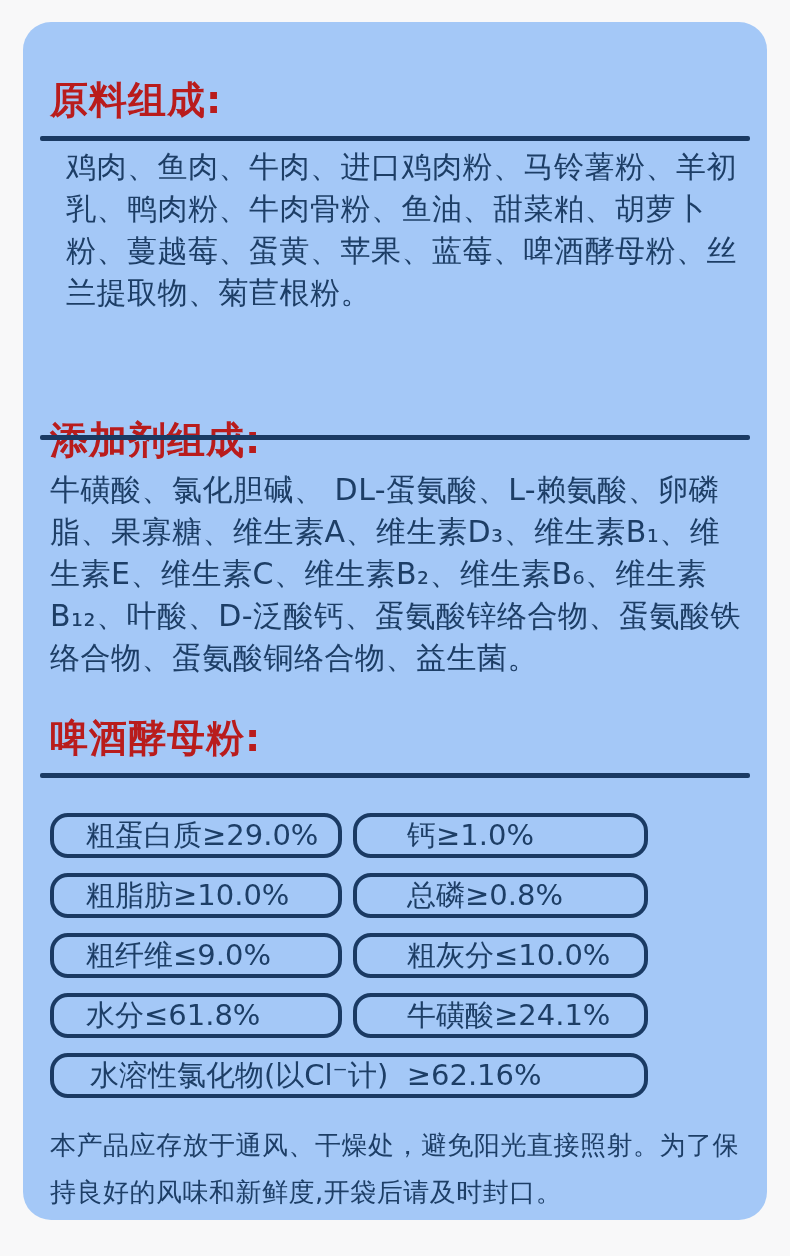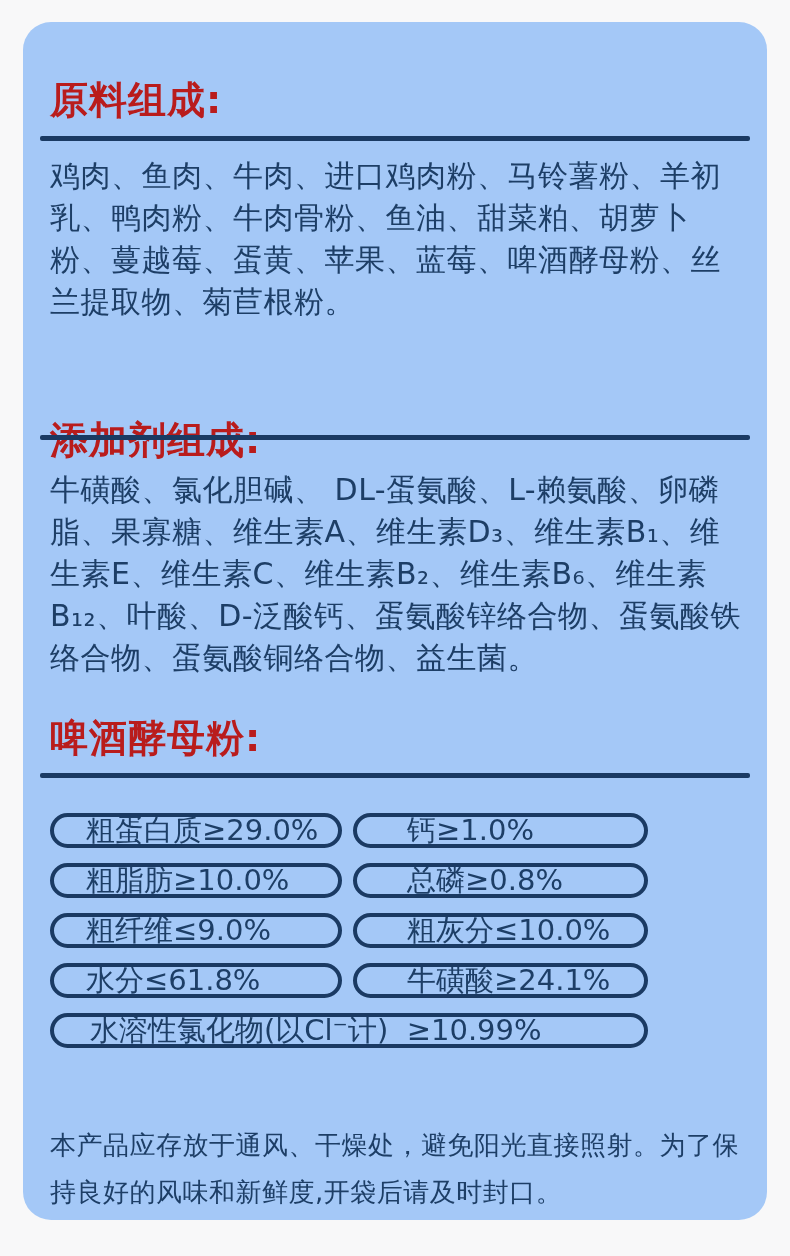--- a/index.html
+++ b/index.html
@@ -51,35 +51,35 @@
     position: absolute;
     left: 27px;
     width: 700px;
     margin: 0;
     font-size: 30px;
     font-weight: 500;
     line-height: 42px;
     color: #1d3e66;
     letter-spacing: 0.5px;
   }
-  .p-ingredients { top: 133px; }
+  .p-ingredients { top: 124px; margin-left: 16px; }
   .p-additives   { top: 447px; }
   .pill-grid {
     position: absolute;
     left: 27px;
     top: 791px;
     width: 598px;
     display: flex;
     flex-wrap: wrap;
     column-gap: 11px;
     row-gap: 15px;
   }
   .pill {
     box-sizing: border-box;
-    height: 35px;
+    height: 45px;
     border: 4px solid #1a3a63;
     border-radius: 18px;
     background: transparent;
     display: flex;
     align-items: center;
     font-size: 29px;
     font-weight: 500;
     color: #1d3e66;
     white-space: pre;
     overflow: hidden;
@@ -119,19 +119,19 @@
 
     <div class="pill-grid">
       <div class="pill left">粗蛋白质≥29.0%</div>
       <div class="pill right">钙≥1.0%</div>
       <div class="pill left">粗脂肪≥10.0%</div>
       <div class="pill right">总磷≥0.8%</div>
       <div class="pill left">粗纤维≤9.0%</div>
       <div class="pill right">粗灰分≤10.0%</div>
       <div class="pill left">水分≤61.8%</div>
       <div class="pill right">牛磺酸≥24.1%</div>
-      <div class="pill full">水溶性氯化物(以Cl⁻计)  ≥10.99%</div>
+      <div class="pill full">水溶性氯化物(以Cl⁻计)  ≥62.16%</div>
     </div>
 
     <p class="note">本产品应存放于通风、干燥处，避免阳光直接照射。为了保持良好的风味和新鲜度,开袋后请及时封口。</p>
 
   </div>
 </div>
 
 </body></html>

